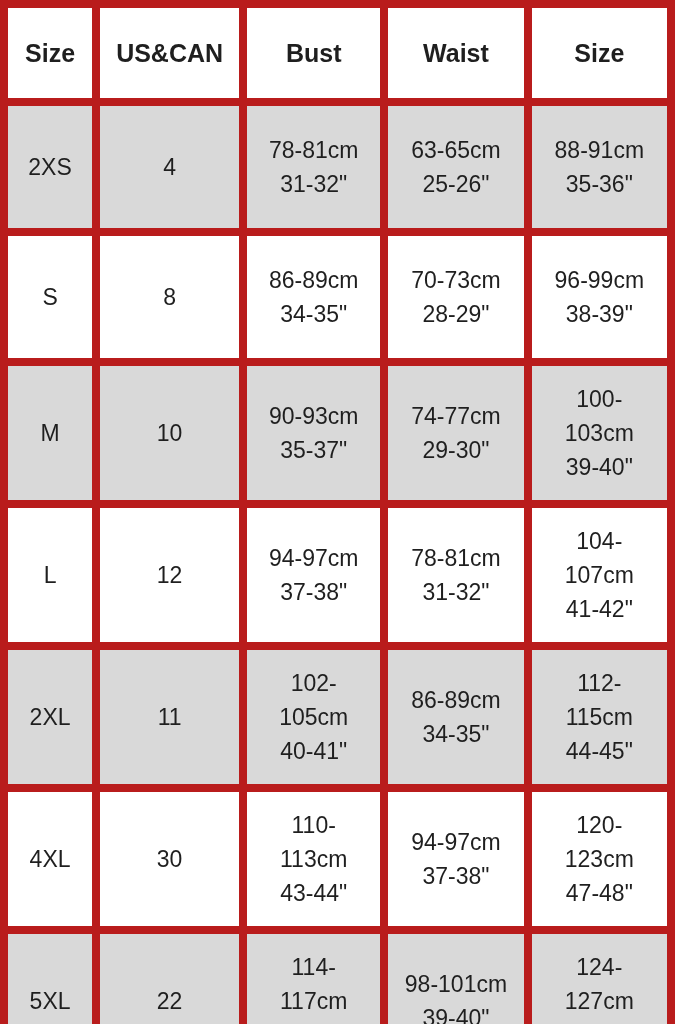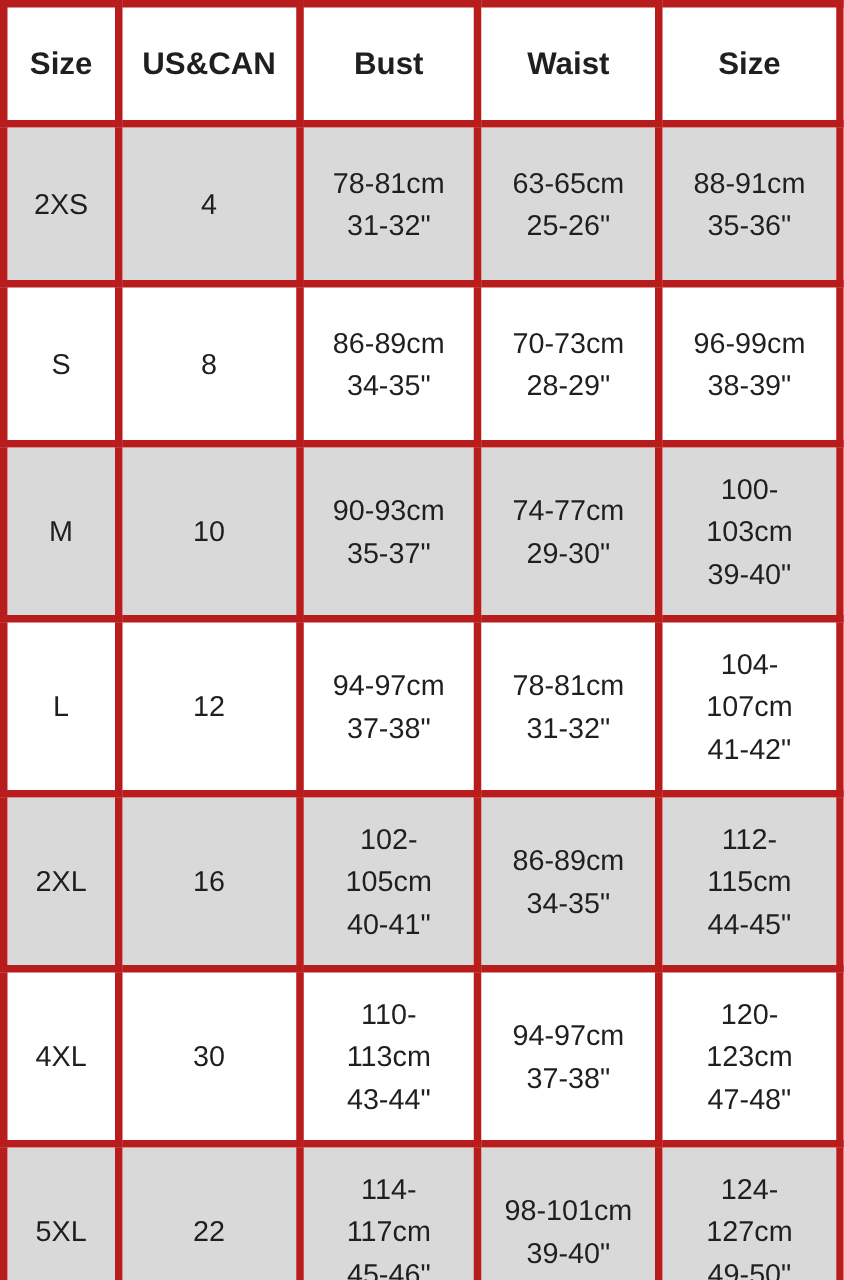--- a/index.html
+++ b/index.html
@@ -13,21 +13,21 @@
     overflow: hidden;
     font-family: "Liberation Sans", sans-serif;
     color: #1f1f1f;
   }
   table.size-chart {
     border-collapse: collapse;
     table-layout: fixed;
     margin: 0;
   }
   .size-chart th, .size-chart td {
-    border: 6px solid #b91c1c;
+    border: 8px solid #b91c1c;
     text-align: center;
     vertical-align: middle;
     padding: 16px;
     overflow: hidden;
   }
   .size-chart thead th {
     height: 58px;
     font-size: 25px;
     font-weight: 700;
     background: #ffffff;
@@ -142,21 +142,21 @@
       <div>78-81cm</div>
       <div>31-32"</div>
     </td>
     <td class="measure">
       <div>104-107cm</div>
       <div>41-42"</div>
     </td>
   </tr>
       <tr>
     <td>2XL</td>
-    <td>16</td>
+    <td>11</td>
     <td class="measure">
       <div>102-105cm</div>
       <div>40-41"</div>
     </td>
     <td class="measure">
       <div>86-89cm</div>
       <div>34-35"</div>
     </td>
     <td class="measure">
       <div>112-115cm</div>

